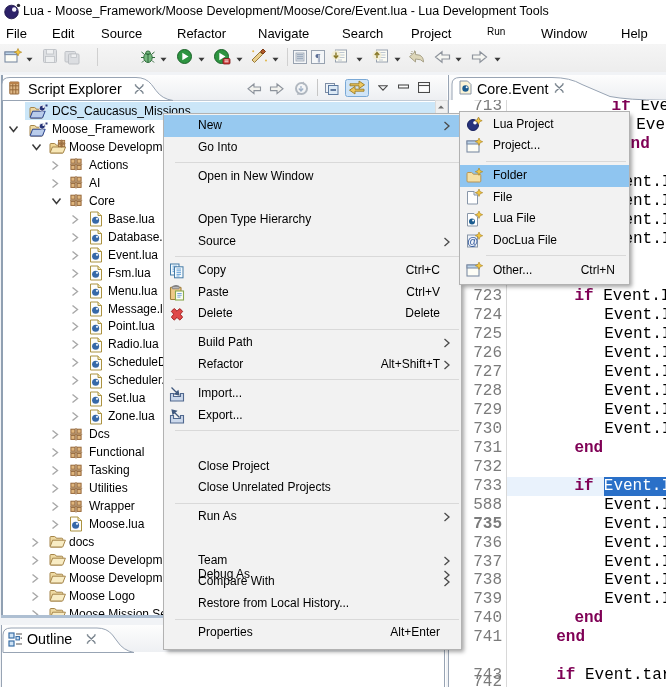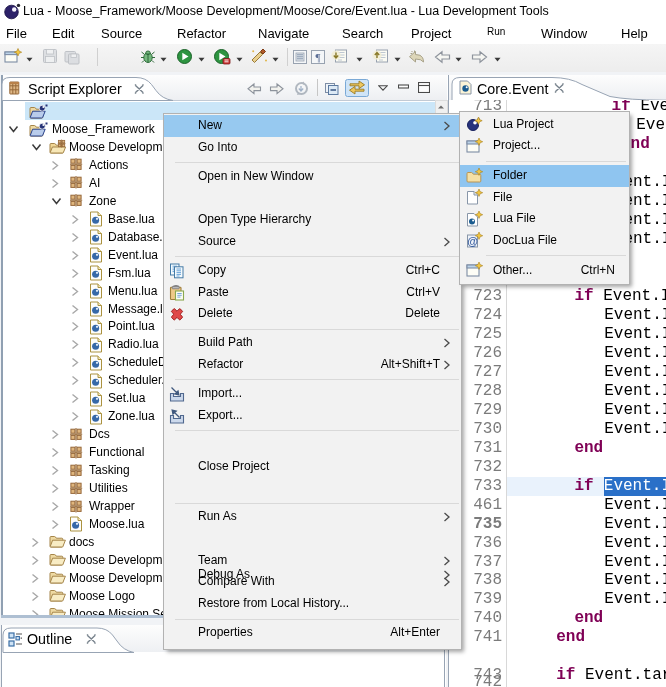--- a/index.html
+++ b/index.html
@@ -265,20 +265,21 @@
 <div class="a" style="left:22px;top:2.0px;width:422px;height:18.4px;background:#cbe6f8;"></div>
 <div class="a" style="left:26px;top:3.5px;">
       <svg width="19" height="16" viewBox="0 0 19 16" style="">
         <path d="M1 4.5 Q1 3.5 2 3.5 L5.5 3.5 Q6.2 3.5 6.5 4 L7.3 5.2 L12.8 5.2 Q13.8 5.2 13.8 6.2 L13.8 13 Q13.8 14 12.8 14 L2 14 Q1 14 1 13 Z" fill="#eed9a2" stroke="#a5854a" stroke-width="1"></path>
         <path d="M3.6 7.2 L16.2 7.2 L13.6 13.5 Q13.4 14 12.6 14 L1.6 14 Q1.1 14 1.3 13.3 Z" fill="#b9cceb" stroke="#27408b" stroke-width="1"></path>
         <circle cx="13.2" cy="4.2" r="3" fill="#273377" stroke="#ffffff" stroke-width="0.8"></circle>
         <circle cx="14.3" cy="3" r="0.9" fill="#ffffff"></circle>
         <rect x="16.5" y="0.5" width="2" height="2" fill="#273377"></rect>
       </svg>
     </div>
+<div class="tlbl" style="left:49px;top:2.0px;">DCS_Caucasus_Missions</div>
 <div class="a" style="left:5px;top:25.0px;">
       <svg width="11" height="8" viewBox="0 0 11 8" style="">
         <path d="M1.5 1.5 L5.5 6.5 L9.5 1.5" fill="none" stroke="#3c3c3c" stroke-width="1.5"></path>
       </svg>
     </div>
 <div class="a" style="left:26px;top:21.5px;">
       <svg width="19" height="16" viewBox="0 0 19 16" style="">
         <path d="M1 4.5 Q1 3.5 2 3.5 L5.5 3.5 Q6.2 3.5 6.5 4 L7.3 5.2 L12.8 5.2 Q13.8 5.2 13.8 6.2 L13.8 13 Q13.8 14 12.8 14 L2 14 Q1 14 1 13 Z" fill="#eed9a2" stroke="#a5854a" stroke-width="1"></path>
         <path d="M3.6 7.2 L16.2 7.2 L13.6 13.5 Q13.4 14 12.6 14 L1.6 14 Q1.1 14 1.3 13.3 Z" fill="#b9cceb" stroke="#27408b" stroke-width="1"></path>
         <circle cx="13.2" cy="4.2" r="3" fill="#273377" stroke="#ffffff" stroke-width="0.8"></circle>
@@ -343,21 +344,21 @@
     </div>
 <div class="a" style="left:66px;top:93.3px;">
       <svg width="15" height="15" viewBox="0 0 15 15" style="">
         <path d="M7 1 V13.6 M1 7.3 H13.2" stroke="#9a6c38" stroke-width="1.1"></path>
         <rect x="1.9" y="2.2" width="4" height="4" fill="#dfb67e" stroke="#96683a" stroke-width="1"></rect>
         <rect x="8.1" y="2.2" width="4" height="4" fill="#dfb67e" stroke="#96683a" stroke-width="1"></rect>
         <rect x="1.9" y="8.4" width="4" height="4" fill="#dfb67e" stroke="#96683a" stroke-width="1"></rect>
         <rect x="8.1" y="8.4" width="4" height="4" fill="#dfb67e" stroke="#96683a" stroke-width="1"></rect>
       </svg>
     </div>
-<div class="tlbl" style="left:86px;top:91.8px;">Zone</div>
+<div class="tlbl" style="left:86px;top:91.8px;">Core</div>
 <div class="a" style="left:68px;top:113.7px;">
       <svg width="8" height="11" viewBox="0 0 8 11" style="">
         <path d="M1.5 1.5 L6.5 5.5 L1.5 9.5" fill="none" stroke="#a8a8a8" stroke-width="1.4"></path>
       </svg>
     </div>
 <div class="a" style="left:86px;top:111.2px;">
       <svg width="14" height="16" viewBox="0 0 14 16" style="">
         <path d="M1.5 1 L9 1 L12.5 4.5 L12.5 15 L1.5 15 Z" fill="#fdfdfb" stroke="#ab9240" stroke-width="1"></path>
         <path d="M9 1 L9 4.5 L12.5 4.5" fill="#f6eec6" stroke="#ab9240" stroke-width="1"></path>
         <circle cx="6.6" cy="9.2" r="3.5" fill="#3668a8"></circle>
@@ -747,21 +748,21 @@
 <div class="a mono" style="left:155.2px;top:281.5px;">Event.IniDCSGroupName = Event</div>
 <div class="a num" style="left:15px;top:300.5px;">729</div>
 <div class="a mono" style="left:155.2px;top:300.5px;">Event.IniDCSGroup = Event.Ini</div>
 <div class="a num" style="left:15px;top:319.5px;text-align:right;">730</div>
 <div class="a mono" style="left:155.2px;top:319.5px;">Event.IniDCSGroupName = Event</div>
 <div class="a num" style="left:15px;top:338.5px;">731</div>
 <div class="a mono" style="left:125.4px;top:338.5px;"><span class="kw">end</span></div>
 <div class="a num" style="left:15px;top:357.5px;">732</div>
 <div class="a num" style="left:15px;top:376.5px;">733</div>
 <div class="a mono" style="left:125.4px;top:376.5px;"><span class="kw">if</span> </div>
-<div class="a num" style="left:15px;top:395.5px;">461</div>
+<div class="a num" style="left:15px;top:395.5px;">588</div>
 <div class="a mono" style="left:155.2px;top:395.5px;">Event.IniDCSUnitName = Event.</div>
 <div class="a num" style="left:15px;top:414.5px;font-weight:bold;">735</div>
 <div class="a mono" style="left:155.2px;top:414.5px;">Event.IniDCSUnit = Event.Init</div>
 <div class="a num" style="left:15px;top:433.5px;">736</div>
 <div class="a mono" style="left:155.2px;top:433.5px;">Event.IniDCSGroupName = Event</div>
 <div class="a num" style="left:15px;top:452.5px;">737</div>
 <div class="a mono" style="left:155.2px;top:452.5px;">Event.IniDCSGroup = Event.Ini</div>
 <div class="a num" style="left:15px;top:471.4px;">738</div>
 <div class="a mono" style="left:155.2px;top:471.4px;">Event.IniDCSUnitName = Event.</div>
 <div class="a num" style="left:15px;top:490.4px;">739</div>
@@ -872,20 +873,23 @@
           <path d="M1.5 7.5 L4.5 7.5 L4.5 10.5 L11.5 10.5 L11.5 7.5 L14.5 7.5 L14.5 15 L1.5 15 Z" fill="#ccd9ec" stroke="#50688e" stroke-width="1.1"></path>
           <path d="M10.5 9.5 L3.5 2.5 M3.2 2.2 L7.2 3.2 L4 6 Z" stroke="#40597e" stroke-width="1.3" fill="#40597e"></path>
         </svg>
       </div>
       <div class="txt" style="">Export...</div>
     </div>
 <div class="sep" style="top:316.1px;"></div>
 <div class="mi" style="top:341.5px;">
       <div class="txt" style="">Close Project</div>
     </div>
+<div class="mi" style="top:363.2px;">
+      <div class="txt" style="">Close Unrelated Projects</div>
+    </div>
 <div class="sep" style="top:388.6px;"></div>
 <div class="mi" style="top:392.2px;">
       <div class="txt" style="">Run As</div>
       <div class="ar">
         <svg width="8" height="10" viewBox="0 0 8 10" style="">
           <path d="M1.5 1 L6 5 L1.5 9" fill="none" stroke="#4a4a4a" stroke-width="1.3"></path>
         </svg>
       </div>
     </div>
 <div class="mi" style="top:413.9px;margin-top:36px;">

